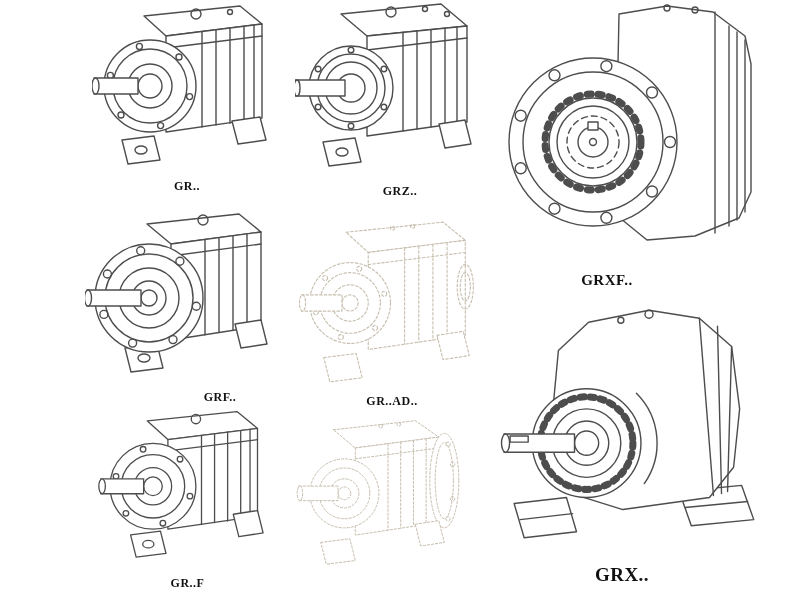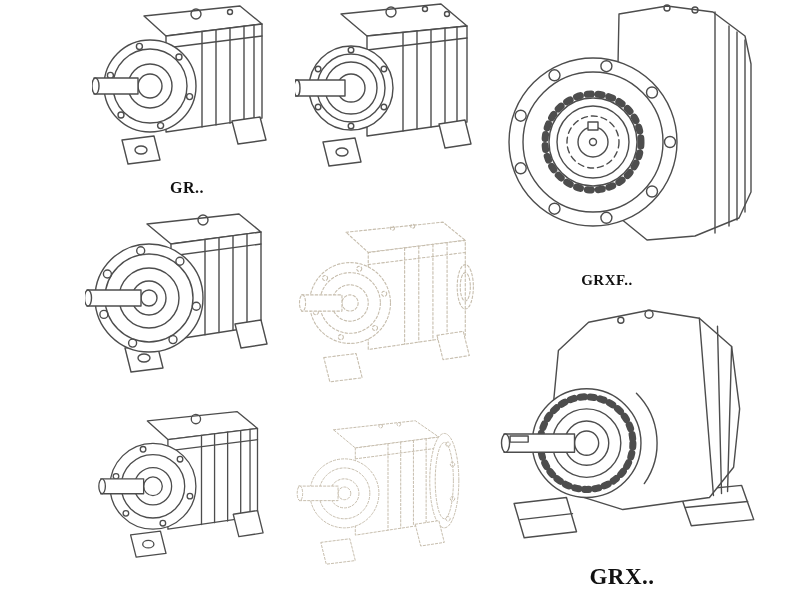--- a/index.html
+++ b/index.html
@@ -7,23 +7,23 @@
     --line:#4d4d4d;
     --ghost:#c7beae;
     --label:#111111;
   }
   html,body{margin:0;padding:0;}
   body{background:var(--bg);font-family:"Liberation Serif",serif;}
   .page{position:relative;width:800px;height:600px;background:var(--bg);overflow:hidden;}
   .fig{position:absolute;}
   .fig svg{display:block;width:100%;height:100%;}
   .lbl{position:absolute;text-align:center;font-weight:bold;color:var(--label);
-       font-size:16px;letter-spacing:0.5px;font-family:"Liberation Serif",serif;}
+       font-size:12px;letter-spacing:0.5px;font-family:"Liberation Serif",serif;}
   .lbl.big{font-size:15px;}
-  .lbl.bigger{font-size:23px;}
+  .lbl.bigger{font-size:19px;}
   .ln{stroke:var(--line);fill:#fff;stroke-width:1.4;stroke-linejoin:round;stroke-linecap:round;}
   .gh{stroke:var(--ghost);fill:#fff;stroke-width:1.1;stroke-dasharray:2.5 2;stroke-linejoin:round;stroke-linecap:round;}
   .nf{fill:none;}
 </style>
 </head>
 <body>
 
 <div class="page">
 
   <div class="fig" style="left:92px;top:0;width:190px;height:180px">
@@ -92,20 +92,21 @@
           <circle class="nf" cx="56" cy="50" r="2.8"></circle>
           <circle class="nf" cx="88.9" cy="69" r="2.8"></circle>
         </g>
         <g>
           <rect x="0" y="80" width="50" height="16"></rect>
           <ellipse cx="2" cy="88" rx="3" ry="8"></ellipse>
         </g>
       </g>
     </svg>
   </div>
+  <div class="lbl" style="left:300px;top:184px;width:200px">GRZ..</div>
 
   <div class="fig" style="left:498px;top:0;width:292px;height:270px">
     <svg viewBox="0 0 290 270">
       <g class="ln">
         <g>
           <polygon points="120,14 168,6 214,12 246,36 252,64 252,192 240,218 196,236 148,240 116,214"></polygon>
           <path class="nf" d="M216,12 V233 M230,26 V226 M238,32 V220 M246,40 V212"></path>
           <circle class="nf" cx="168" cy="8" r="3"></circle>
           <circle class="nf" cx="196" cy="10" r="3"></circle>
         </g>
@@ -165,20 +166,21 @@
           <circle class="nf" cx="64" cy="92" r="17"></circle>
           <circle class="nf" cx="64" cy="92" r="8"></circle>
         </g>
         <g>
           <rect x="2" y="84" width="54" height="16"></rect>
           <ellipse cx="3" cy="92" rx="3.5" ry="8"></ellipse>
         </g>
       </g>
     </svg>
   </div>
+  <div class="lbl" style="left:120px;top:390px;width:200px">GRF..</div>
 
   <div class="fig" style="left:290px;top:210px;width:205px;height:187px">
     <svg viewBox="0 0 200 185">
       <g class="gh">
         <g>
           <polygon points="54,22 150,12 172,30 76,42"></polygon>
           <polygon points="76,42 172,30 172,124 76,138"></polygon>
           <path class="nf" d="M76,54 L172,42"></path>
           <path class="nf" d="M112,37.5 V132.8 M126,35.8 V130.7 M140,34 V128.7 M154,32.3 V126.6"></path>
           <circle class="nf" cx="100" cy="18" r="2"></circle>
@@ -204,20 +206,21 @@
           <circle class="nf" cx="67.1" cy="58.2" r="2.5"></circle>
           <circle class="nf" cx="91.8" cy="82.9" r="2.5"></circle>
         </g>
         <g>
           <rect x="10" y="84" width="40" height="16"></rect>
           <ellipse cx="11" cy="92" rx="3" ry="8"></ellipse>
         </g>
       </g>
     </svg>
   </div>
+  <div class="lbl" style="left:292px;top:394px;width:200px">GR..AD..</div>
 
   <div class="fig" style="left:90px;top:406px;width:195px;height:168px">
     <svg viewBox="0 0 190 180">
       <g class="ln">
         <g>
           <polygon points="52,16 148,6 170,24 74,36"></polygon>
           <polygon points="74,36 170,24 170,118 74,132"></polygon>
           <path class="nf" d="M74,48 L170,36"></path>
           <path class="nf" d="M110,31.5 V127 M124,29.8 V125 M138,28 V123.2 M152,26.3 V121.2 M162,25 V119.7"></path>
           <circle class="nf" cx="104" cy="14" r="5"></circle>
@@ -239,20 +242,21 @@
           <circle class="nf" cx="47.4" cy="46.4" r="3"></circle>
           <circle class="nf" cx="87" cy="57" r="3"></circle>
         </g>
         <g>
           <rect x="2" y="78" width="46" height="16"></rect>
           <ellipse cx="3.5" cy="86" rx="3.5" ry="8"></ellipse>
         </g>
       </g>
     </svg>
   </div>
+  <div class="lbl" style="left:90px;top:576px;width:195px">GR..F</div>
 
   <div class="fig" style="left:288px;top:408px;width:200px;height:168px">
     <svg viewBox="0 0 200 185">
       <g class="gh">
         <g>
           <polygon points="40,24 130,14 156,32 64,44"></polygon>
           <polygon points="64,44 156,32 156,126 64,140"></polygon>
           <path class="nf" d="M64,56 L156,44"></path>
           <path class="nf" d="M100,39.3 V134.5 M114,37.5 V132.4 M128,35.7 V130.2 M142,33.8 V128.1"></path>
           <circle class="nf" cx="92" cy="20" r="2"></circle>

